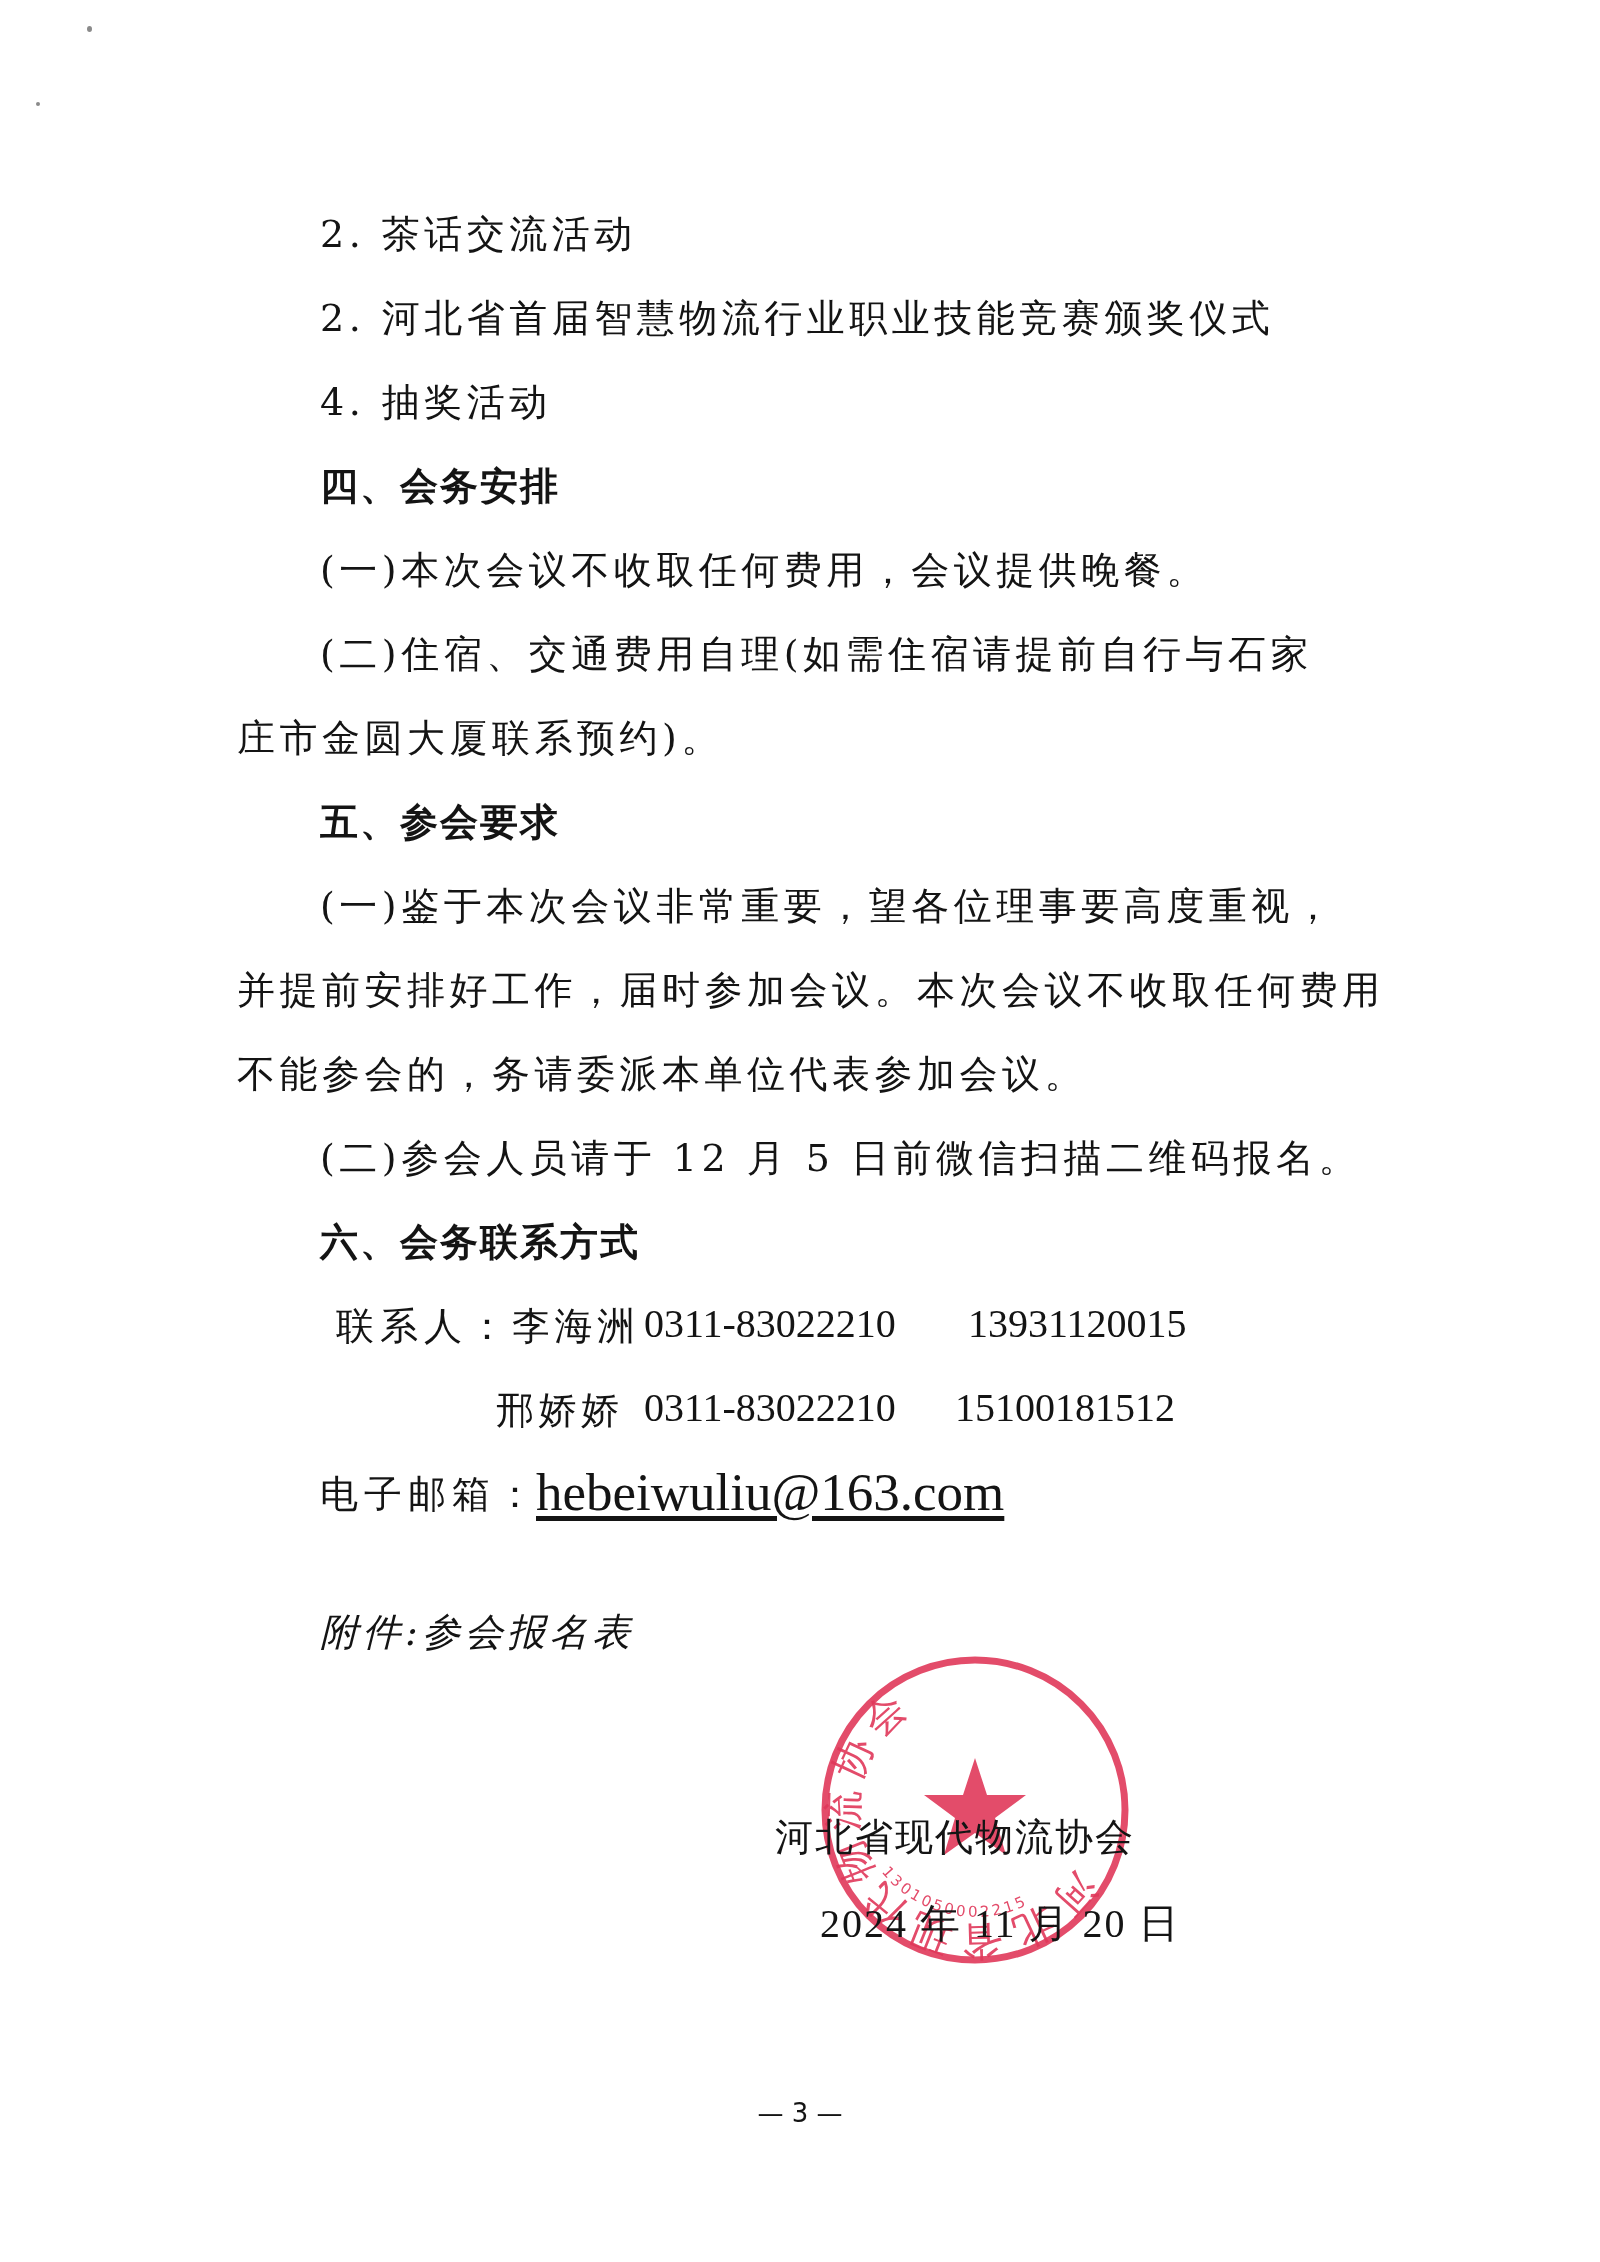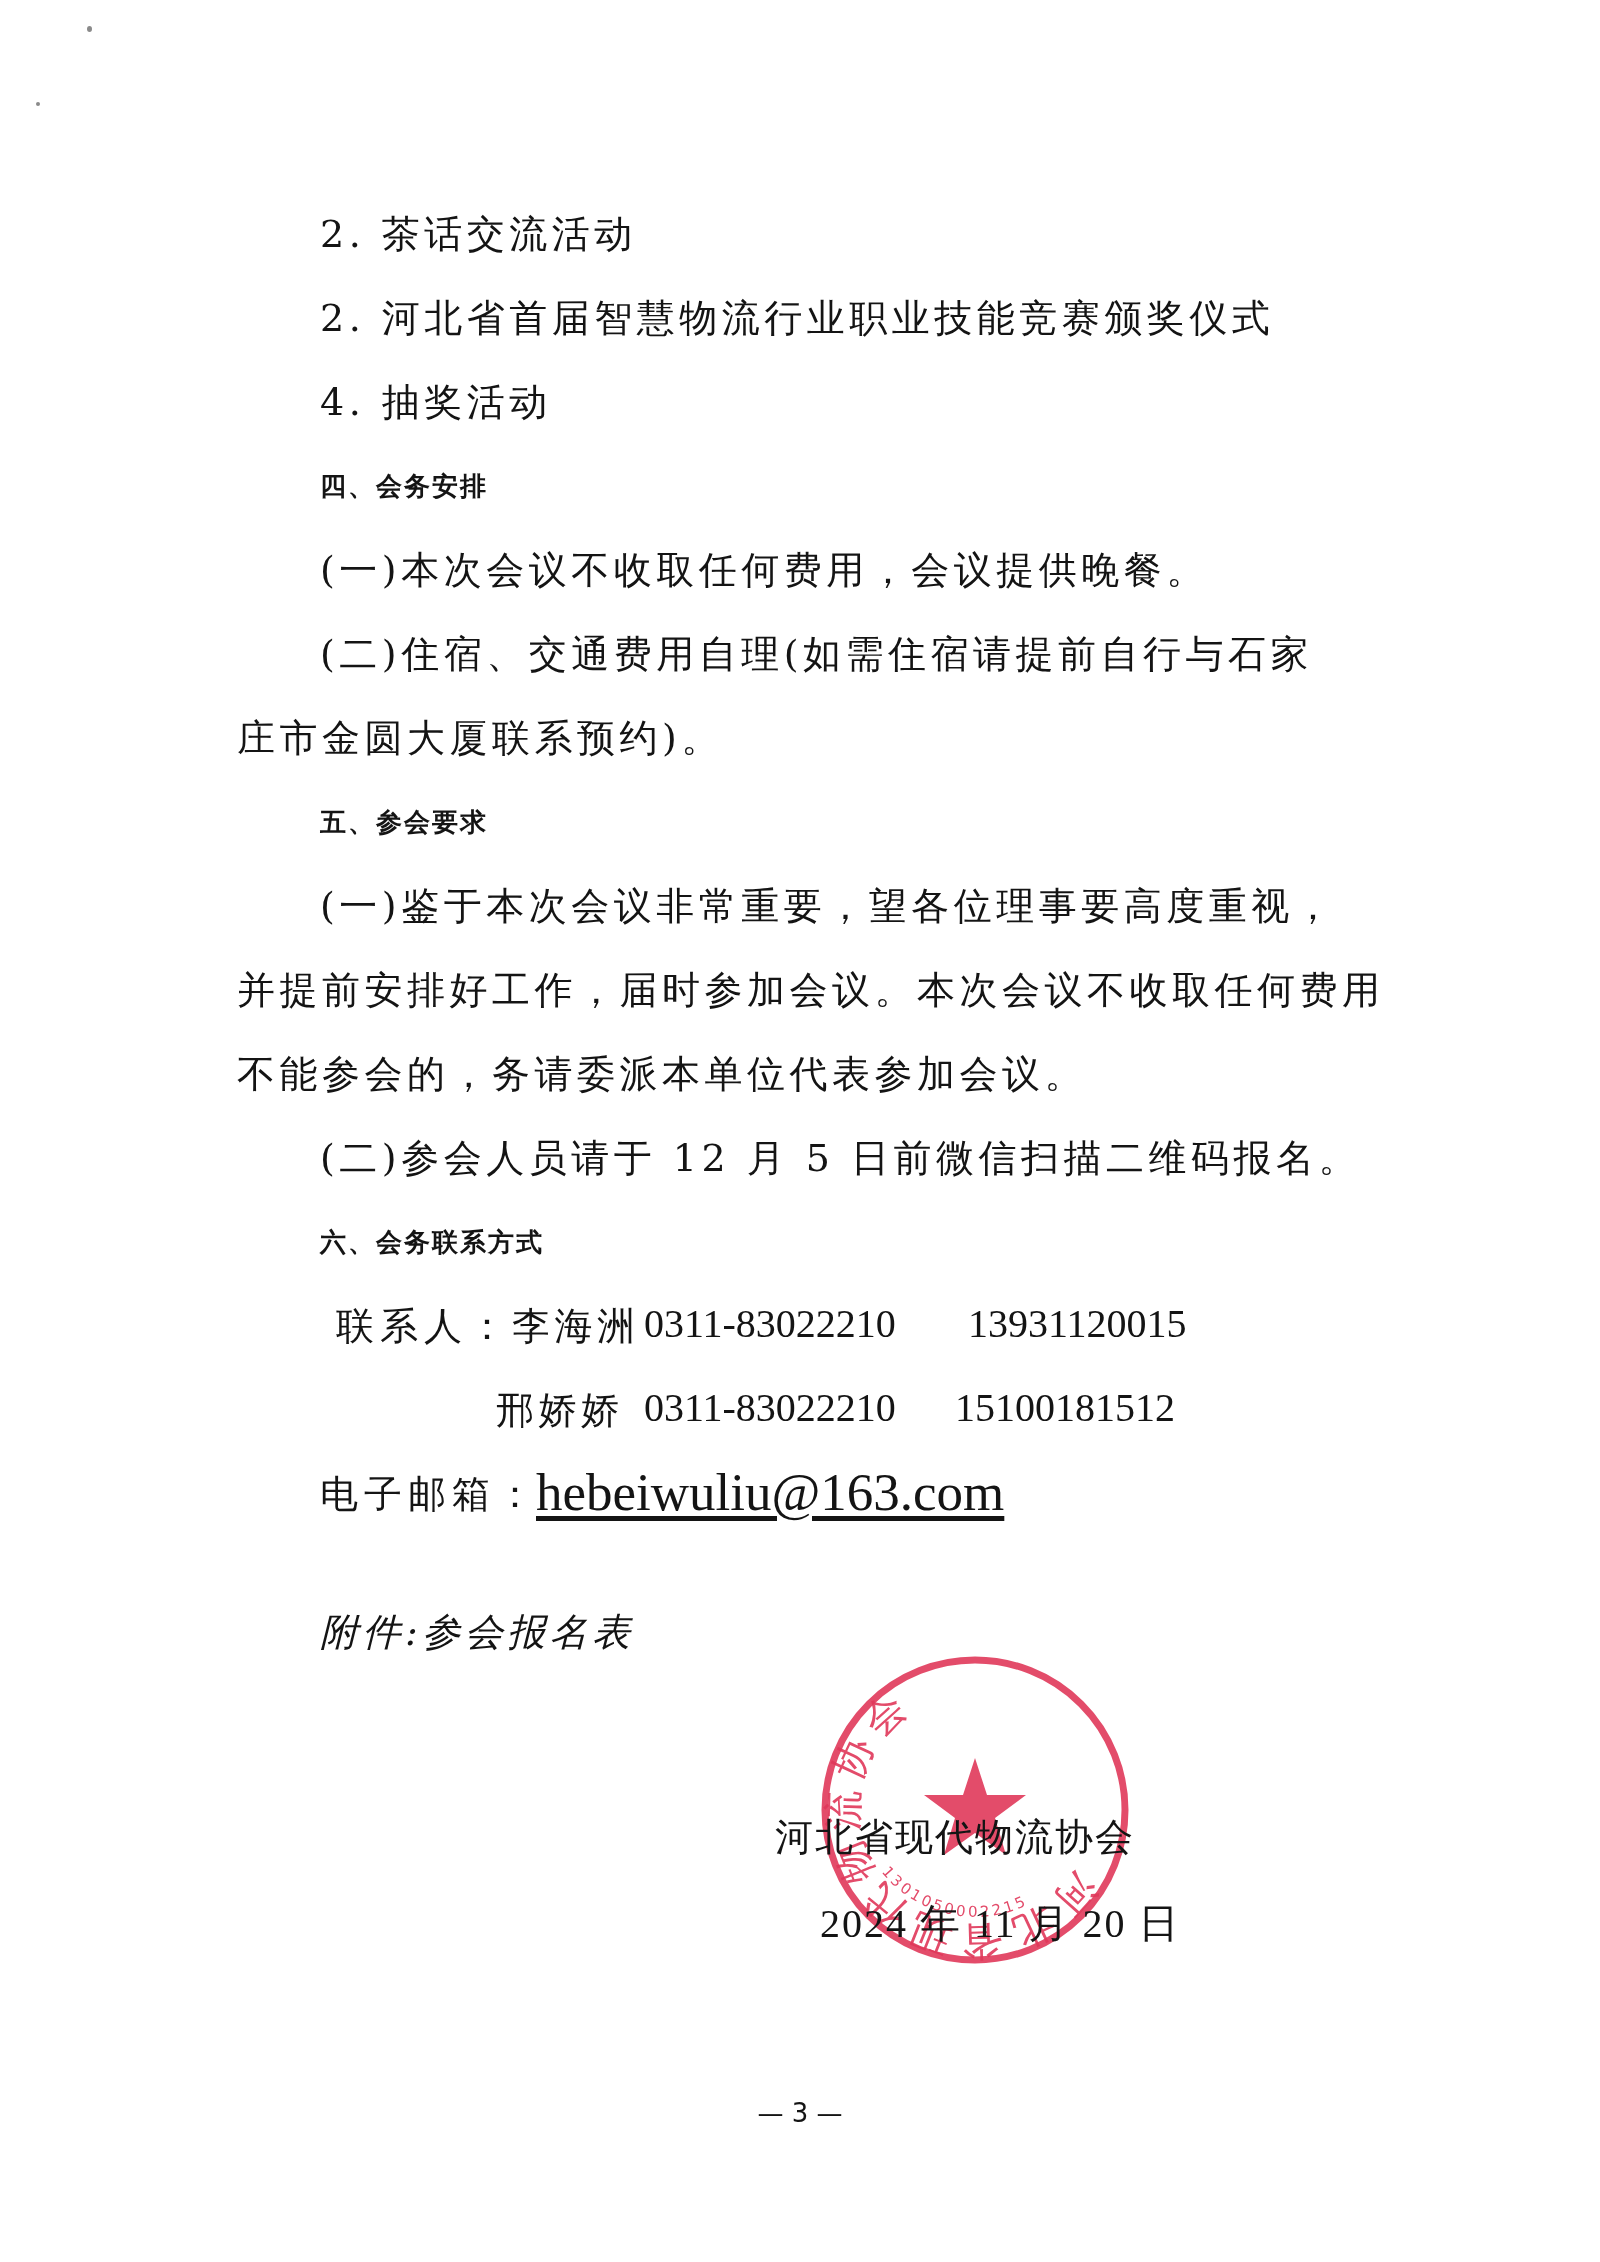--- a/index.html
+++ b/index.html
@@ -3,21 +3,21 @@
 <meta charset="utf-8">
 <style>
   html, body { margin: 0; padding: 0; background: #ffffff; }
   body { width: 1600px; height: 2262px; position: relative; overflow: hidden;
          font-family: "DejaVu Serif", "Liberation Serif", serif; color: #141414; }
   .line { position: absolute; white-space: nowrap; font-size: 38px; line-height: 48px;
           letter-spacing: 4.5px; }
   .ind { left: 320px; }
   .flush { left: 237px; }
   .heading { font-family: "DejaVu Sans", "Liberation Sans", sans-serif; font-weight: bold;
-             letter-spacing: 2px; font-size: 26px; }
+             letter-spacing: 2px; font-size: 38px; }
   .contact-label { letter-spacing: 6px; }
   .num { font-family: "Liberation Serif", "DejaVu Serif", serif; letter-spacing: 0px; font-size: 40px; }
   .email { text-decoration: underline; text-underline-offset: 6px; font-family: "Liberation Serif", serif; letter-spacing: 0px; font-size: 53px; }
   .seal { position: absolute; left: 815px; top: 1650px; width: 320px; height: 320px; }
   .sig { position: absolute; white-space: nowrap; font-size: 38px; letter-spacing: 2px; z-index: 2; }
   .pagenum { position: absolute; left: 0; width: 1600px; top: 2098px; text-align: center;
              font-family: "DejaVu Sans", sans-serif; font-size: 26px; }
   .speck { position: absolute; background: #8a8a8a; border-radius: 50%; }
 </style>
 </head>

